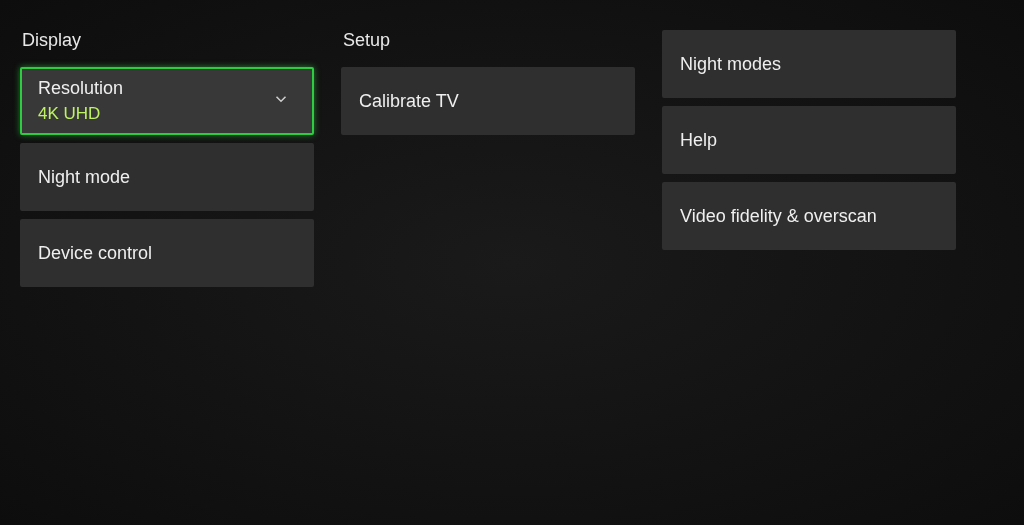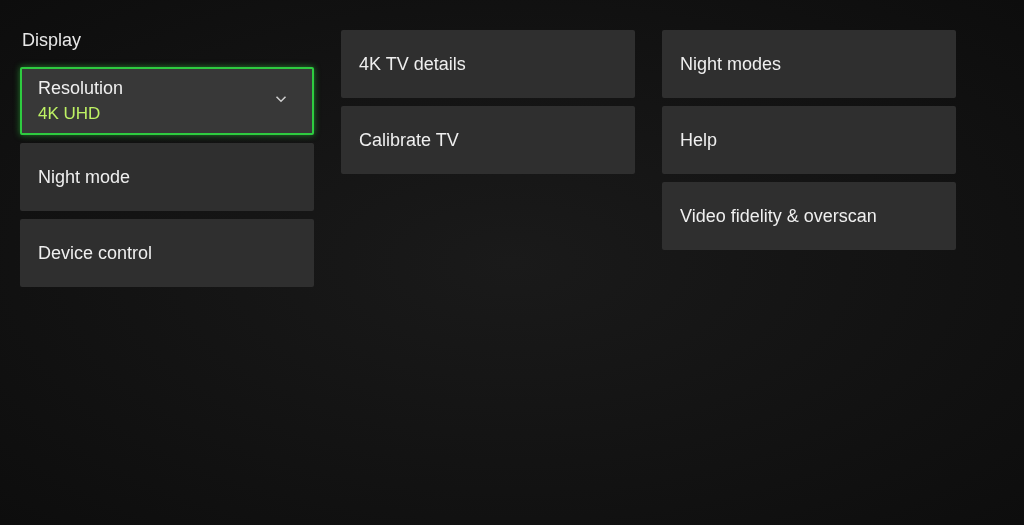--- a/index.html
+++ b/index.html
@@ -98,24 +98,22 @@
     <div class="tile">
       <span class="tile-label">Night mode</span>
     </div>
 
     <div class="tile">
       <span class="tile-label">Device control</span>
     </div>
   </div>
 
   <div class="col">
+    <div class="col-header">Setup</div>
 
-    <div class="tile">
-      <span class="tile-label">4K TV details</span>
-    </div>
 
     <div class="tile">
       <span class="tile-label">Calibrate TV</span>
     </div>
   </div>
 
   <div class="col">
 
     <div class="tile">
       <span class="tile-label">Night modes</span>

